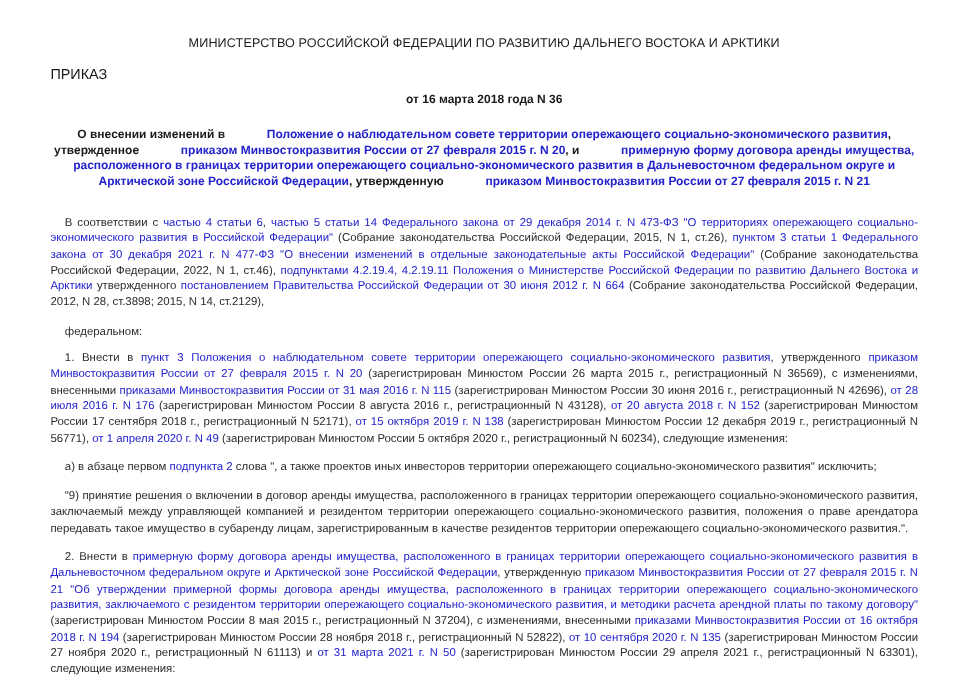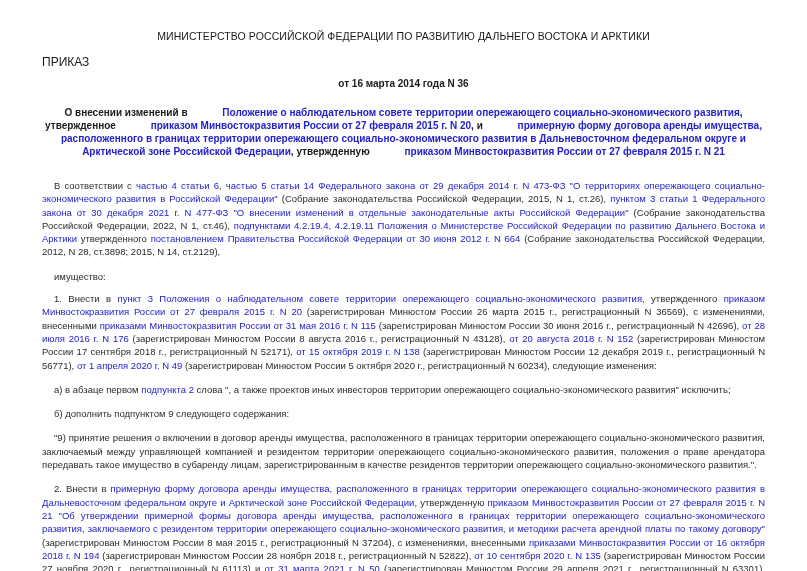--- a/index.html
+++ b/index.html
@@ -70,26 +70,25 @@
   }
 </style>
 </head>
 <body style="--link: #2222cc;">
 
 <div class="page">
   <div class="ministry">МИНИСТЕРСТВО РОССИЙСКОЙ ФЕДЕРАЦИИ ПО РАЗВИТИЮ ДАЛЬНЕГО ВОСТОКА И АРКТИКИ</div>
 
   <div class="doctype">ПРИКАЗ</div>
 
-  <div class="datenum">от 16 марта 2014 года N 36</div>
+  <div class="datenum">от 16 марта 2018 года N 36</div>
 
   <div class="doc-title" id="doc-title"><span>О внесении изменений в </span><span class="lnk">Положение о наблюдательном совете территории опережающего социально-экономического развития</span><span>, утвержденное </span><span class="lnk">приказом Минвостокразвития России от 27 февраля 2015 г. N 20</span><span>, и </span><span class="lnk">примерную форму договора аренды имущества, расположенного в границах территории опережающего социально-экономического развития в Дальневосточном федеральном округе и Арктической зоне Российской Федерации</span><span>, утвержденную </span><span class="lnk">приказом Минвостокразвития России от 27 февраля 2015 г. N 21</span></div>
 
   <div class="body-text" id="doc-body">
       <p><span>В соответствии с </span><span class="lnk">частью 4 статьи 6</span><span>, </span><span class="lnk">частью 5 статьи 14 Федерального закона от 29 декабря 2014 г. N 473-ФЗ "О территориях опережающего социально-экономического развития в Российской Федерации"</span><span> (Собрание законодательства Российской Федерации, 2015, N 1, ст.26), </span><span class="lnk">пунктом 3 статьи 1 Федерального закона от 30 декабря 2021 г. N 477-ФЗ "О внесении изменений в отдельные законодательные акты Российской Федерации"</span><span> (Собрание законодательства Российской Федерации, 2022, N 1, ст.46), </span><span class="lnk">подпунктами 4.2.19.4, 4.2.19.11 Положения о Министерстве Российской Федерации по развитию Дальнего Востока и Арктики</span><span> утвержденного </span><span class="lnk">постановлением Правительства Российской Федерации от 30 июня 2012 г. N 664</span><span> (Собрание законодательства Российской Федерации, 2012, N 28, ст.3898; 2015, N 14, ст.2129),</span></p>
-      <p class="tight"><span>имущество:</span></p>
+      <p class="tight"><span>федеральном:</span></p>
       <p><span>1. Внести в </span><span class="lnk">пункт 3 Положения о наблюдательном совете территории опережающего социально-экономического развития</span><span>, утвержденного </span><span class="lnk">приказом Минвостокразвития России от 27 февраля 2015 г. N 20</span><span> (зарегистрирован Минюстом России 26 марта 2015 г., регистрационный N 36569), с изменениями, внесенными </span><span class="lnk">приказами Минвостокразвития России от 31 мая 2016 г. N 115</span><span> (зарегистрирован Минюстом России 30 июня 2016 г., регистрационный N 42696), </span><span class="lnk">от 28 июля 2016 г. N 176</span><span> (зарегистрирован Минюстом России 8 августа 2016 г., регистрационный N 43128), </span><span class="lnk">от 20 августа 2018 г. N 152</span><span> (зарегистрирован Минюстом России 17 сентября 2018 г., регистрационный N 52171), </span><span class="lnk">от 15 октября 2019 г. N 138</span><span> (зарегистрирован Минюстом России 12 декабря 2019 г., регистрационный N 56771), </span><span class="lnk">от 1 апреля 2020 г. N 49</span><span> (зарегистрирован Минюстом России 5 октября 2020 г., регистрационный N 60234), следующие изменения:</span></p>
       <p><span>а) в абзаце первом </span><span class="lnk">подпункта 2</span><span> слова ", а также проектов иных инвесторов территории опережающего социально-экономического развития" исключить;</span></p>
-      <p><span>б) дополнить подпунктом 9 следующего содержания:</span></p>
       <p><span>"9) принятие решения о включении в договор аренды имущества, расположенного в границах территории опережающего социально-экономического развития, заключаемый между управляющей компанией и резидентом территории опережающего социально-экономического развития, положения о праве арендатора передавать такое имущество в субаренду лицам, зарегистрированным в качестве резидентов территории опережающего социально-экономического развития.".</span></p>
       <p><span>2. Внести в </span><span class="lnk">примерную форму договора аренды имущества, расположенного в границах территории опережающего социально-экономического развития в Дальневосточном федеральном округе и Арктической зоне Российской Федерации</span><span>, утвержденную </span><span class="lnk">приказом Минвостокразвития России от 27 февраля 2015 г. N 21 "Об утверждении примерной формы договора аренды имущества, расположенного в границах территории опережающего социально-экономического развития, заключаемого с резидентом территории опережающего социально-экономического развития, и методики расчета арендной платы по такому договору"</span><span> (зарегистрирован Минюстом России 8 мая 2015 г., регистрационный N 37204), с изменениями, внесенными </span><span class="lnk">приказами Минвостокразвития России от 16 октября 2018 г. N 194</span><span> (зарегистрирован Минюстом России 28 ноября 2018 г., регистрационный N 52822), </span><span class="lnk">от 10 сентября 2020 г. N 135</span><span> (зарегистрирован Минюстом России 27 ноября 2020 г., регистрационный N 61113) и </span><span class="lnk">от 31 марта 2021 г. N 50</span><span> (зарегистрирован Минюстом России 29 апреля 2021 г., регистрационный N 63301), следующие изменения:</span></p>
     </div>
 </div>
 
 </body></html>

